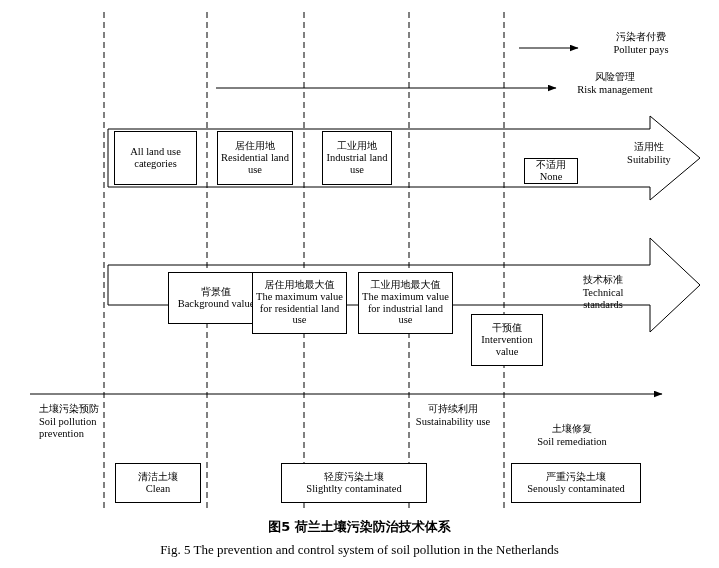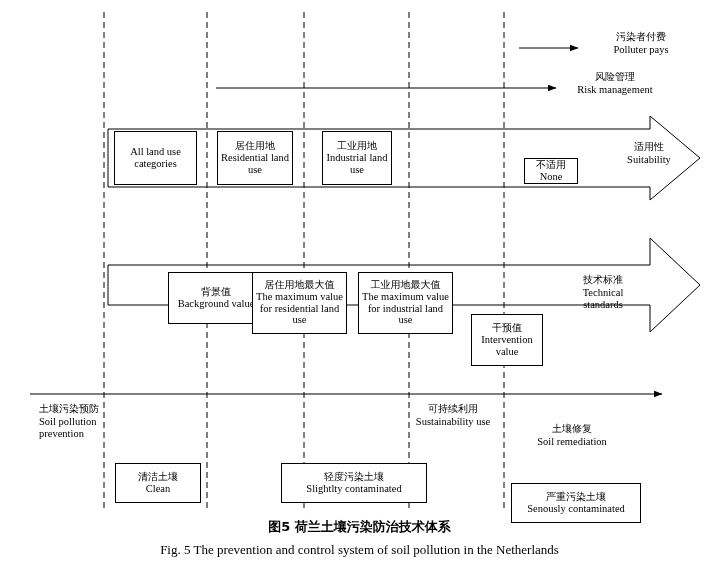--- a/index.html
+++ b/index.html
@@ -187,21 +187,21 @@
   <div class="box" style="left:115px; top:463px; width:86px; height:40px;">
     <div class="cn">清洁土壤</div>
     <div class="en">Clean</div>
   </div>
 
   <div class="box" style="left:281px; top:463px; width:146px; height:40px;">
     <div class="cn">轻度污染土壤</div>
     <div class="en">Slightlty contaminated</div>
   </div>
 
-  <div class="box" style="left:511px; top:463px; width:130px; height:40px;margin-top:20px;">
+  <div class="box" style="left:511px; top:463px; width:130px; height:40px;">
     <div class="cn">严重污染土壤</div>
     <div class="en">Senously contaminated</div>
   </div>
 
   <div class="caption cap-cn" style="top:518px;">图5  荷兰土壤污染防治技术体系</div>
   <div class="caption cap-en" style="top:542px;">Fig. 5  The prevention and control system of soil pollution in the Netherlands</div>
 
 </div>
 
 </body></html>

